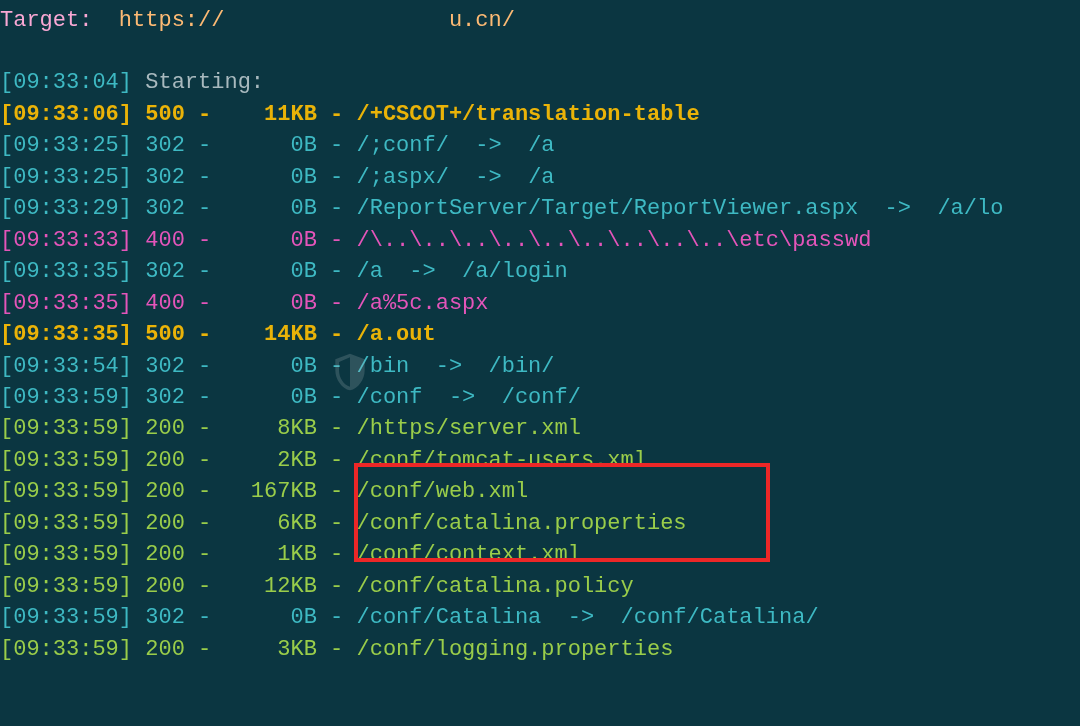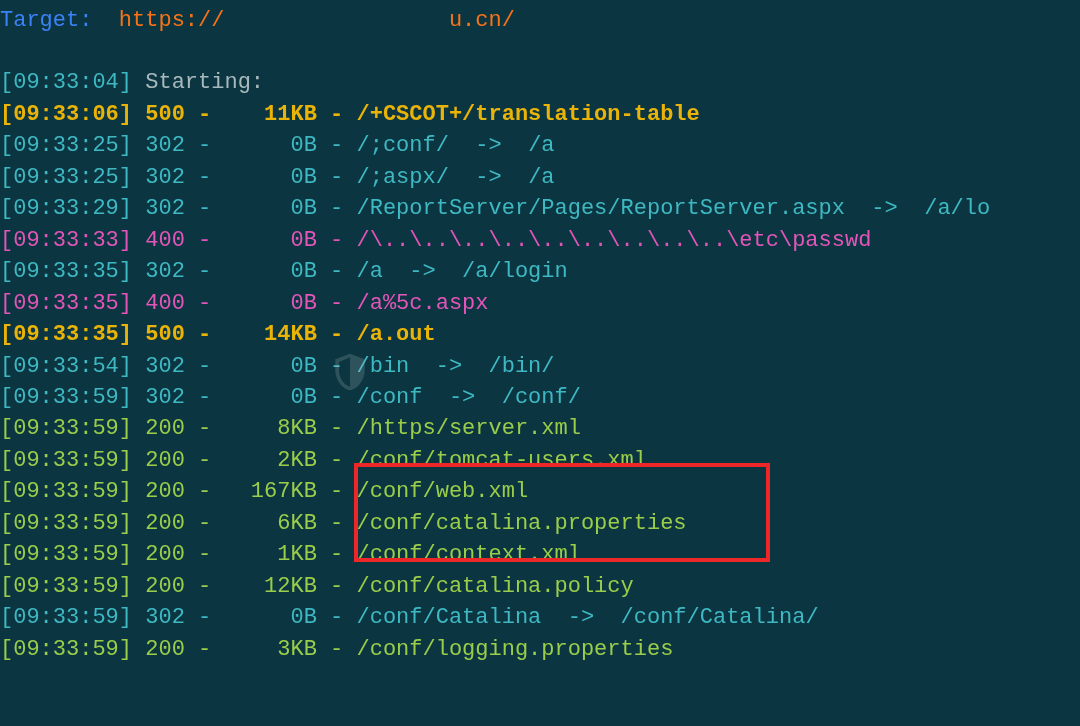--- a/index.html
+++ b/index.html
@@ -15,22 +15,22 @@
       line-height: 1.43;
       width: 1080px;
       height: 726px;
       overflow: hidden;
       position: relative;
     }
     .line {
       white-space: pre;
       font-weight: 400;
     }
-    .gray-dim { color: #3b82f6; text-align: center; }
-    .cyan-bright { color: #f97316; }
+    .gray-dim { color: #f9a8d4; text-align: center; }
+    .cyan-bright { color: #fdba74; }
     .teal { color: #3eb9c3; }
     .red { color: #eab308; font-weight: bold; }
     .magenta { color: #e455ba; }
     .green { color: #9acd4a; }
     .gray-light { color: #a8b9be; text-align: right; }
     .red-box {
       position: absolute;
       border: 4px solid #ed2727;
       pointer-events: none;
     }
@@ -62,21 +62,21 @@
 </head>
 <body>
 
 <div id="terminal-output">
     <div class="line"><span class="gray-dim">Target:  </span><span class="cyan-bright">https://</span><span class="redacted">                 </span><span class="cyan-bright">u.cn/</span></div>
     <div class="line">&nbsp;</div>
     <div class="line"><span class="teal">[09:33:04]</span> <span class="gray-light">Starting:</span></div>
     <div class="line"><span class="red">[09:33:06]</span> <span class="red">500</span><span class="red"> -  </span><span class="red">  11KB</span><span class="red"> - </span><span class="red">/+CSCOT+/translation-table</span></div>
     <div class="line"><span class="teal">[09:33:25]</span> <span class="teal">302</span><span class="teal"> -  </span><span class="teal">    0B</span><span class="teal"> - </span><span class="teal">/;conf/</span><span class="teal">  -&gt;  </span><span class="teal">/a</span></div>
     <div class="line"><span class="teal">[09:33:25]</span> <span class="teal">302</span><span class="teal"> -  </span><span class="teal">    0B</span><span class="teal"> - </span><span class="teal">/;aspx/</span><span class="teal">  -&gt;  </span><span class="teal">/a</span></div>
-    <div class="line"><span class="teal">[09:33:29]</span> <span class="teal">302</span><span class="teal"> -  </span><span class="teal">    0B</span><span class="teal"> - </span><span class="teal">/ReportServer/Pages/ReportServer.aspx</span><span class="teal">  -&gt;  </span><span class="teal">/a/lo</span></div>
+    <div class="line"><span class="teal">[09:33:29]</span> <span class="teal">302</span><span class="teal"> -  </span><span class="teal">    0B</span><span class="teal"> - </span><span class="teal">/ReportServer/Target/ReportViewer.aspx</span><span class="teal">  -&gt;  </span><span class="teal">/a/lo</span></div>
     <div class="line"><span class="magenta">[09:33:33]</span> <span class="magenta">400</span><span class="magenta"> -  </span><span class="magenta">    0B</span><span class="magenta"> - </span><span class="magenta">/\..\..\..\..\..\..\..\..\..\etc\passwd</span></div>
     <div class="line"><span class="teal">[09:33:35]</span> <span class="teal">302</span><span class="teal"> -  </span><span class="teal">    0B</span><span class="teal"> - </span><span class="teal">/a</span><span class="teal">  -&gt;  </span><span class="teal">/a/login</span></div>
     <div class="line"><span class="magenta">[09:33:35]</span> <span class="magenta">400</span><span class="magenta"> -  </span><span class="magenta">    0B</span><span class="magenta"> - </span><span class="magenta">/a%5c.aspx</span></div>
     <div class="line"><span class="red">[09:33:35]</span> <span class="red">500</span><span class="red"> -  </span><span class="red">  14KB</span><span class="red"> - </span><span class="red">/a.out</span></div>
     <div class="line"><span class="teal">[09:33:54]</span> <span class="teal">302</span><span class="teal"> -  </span><span class="teal">    0B</span><span class="teal"> - </span><span class="teal">/bin</span><span class="teal">  -&gt;  </span><span class="teal">/bin/</span></div>
     <div class="line"><span class="teal">[09:33:59]</span> <span class="teal">302</span><span class="teal"> -  </span><span class="teal">    0B</span><span class="teal"> - </span><span class="teal">/conf</span><span class="teal">  -&gt;  </span><span class="teal">/conf/</span></div>
     <div class="line"><span class="green">[09:33:59]</span> <span class="green">200</span><span class="green"> -  </span><span class="green">   8KB</span><span class="green"> - </span><span class="green">/https/server.xml</span></div>
     <div class="line"><span class="green">[09:33:59]</span> <span class="green">200</span><span class="green"> -  </span><span class="green">   2KB</span><span class="green"> - </span><span class="green">/conf/tomcat-users.xml</span></div>
     <div class="line"><span class="green">[09:33:59]</span> <span class="green">200</span><span class="green"> -  </span><span class="green"> 167KB</span><span class="green"> - </span><span class="green">/conf/web.xml</span></div>
     <div class="line"><span class="green">[09:33:59]</span> <span class="green">200</span><span class="green"> -  </span><span class="green">   6KB</span><span class="green"> - </span><span class="green">/conf/catalina.properties</span></div>

